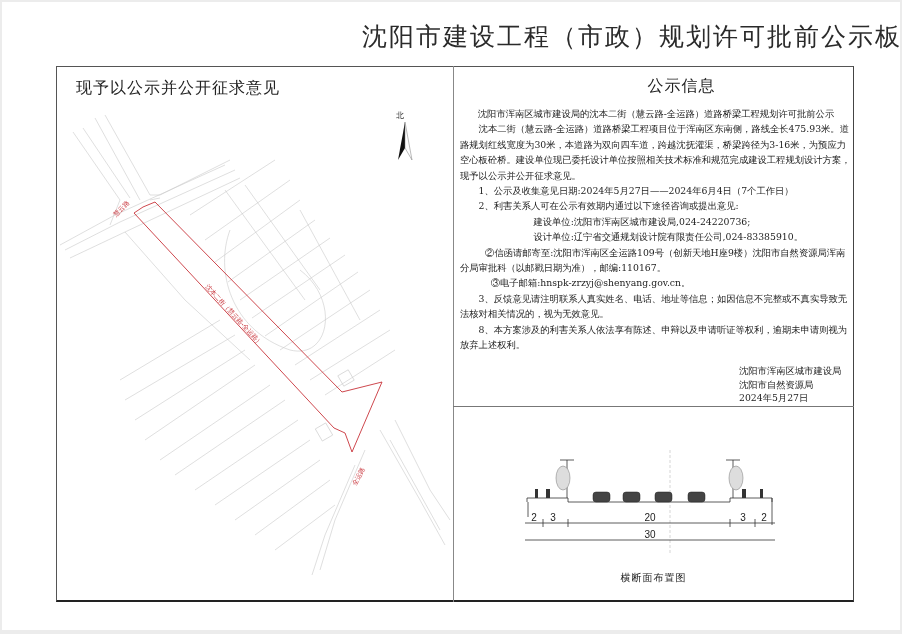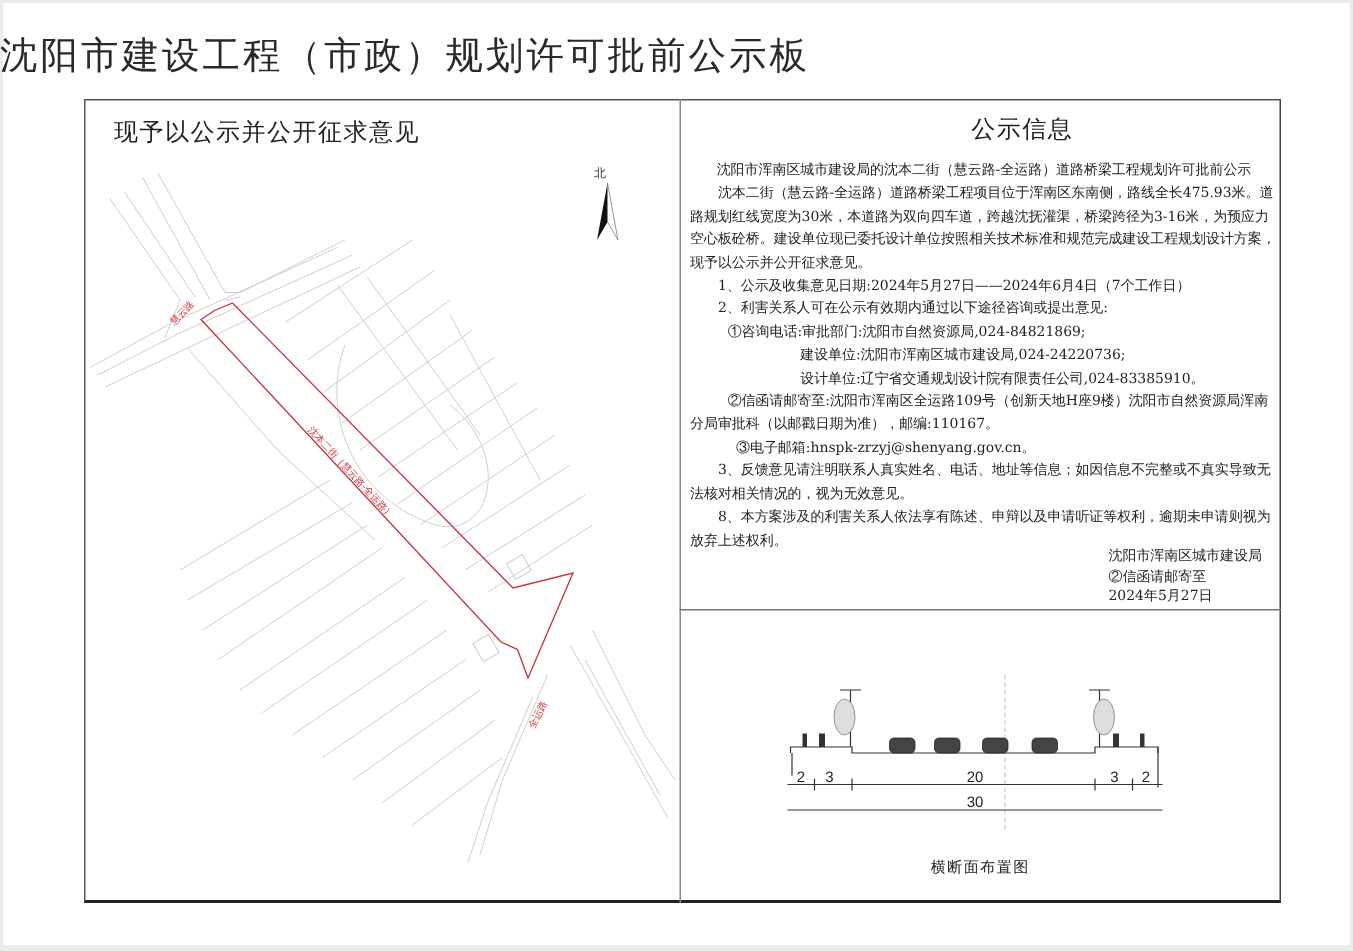--- a/index.html
+++ b/index.html
@@ -1,18 +1,18 @@
 <!DOCTYPE html>
 <html><head>
 <meta charset="utf-8">
 <style>
   html,body{margin:0;padding:0;}
   body{width:902px;height:634px;background:#ececec;position:relative;overflow:hidden;font-family:"DejaVu Sans","Liberation Sans",sans-serif;color:#222;}
   .sheet{position:absolute;left:2px;top:2px;width:898px;height:628px;background:#fff;}
-  .main-title{position:absolute;left:0;top:20px;width:902px;text-align:left;font-size:25px;letter-spacing:2px;color:#2a2a2a;font-family:"DejaVu Serif","Liberation Serif",serif;}
+  .main-title{position:absolute;left:0;top:20px;width:902px;text-align:right;font-size:25px;letter-spacing:2px;color:#2a2a2a;font-family:"DejaVu Serif","Liberation Serif",serif;}
   .frame{position:absolute;left:56px;top:66px;width:798px;height:536px;border:1px solid #555;border-bottom:2px solid #222;border-right:1.5px solid #444;box-sizing:border-box;}
   .divider-v{position:absolute;left:453px;top:66px;width:1px;height:536px;background:#888;}
   .divider-h{position:absolute;left:453px;top:406px;width:401px;height:1px;background:#777;}
   .left-title{position:absolute;left:76px;top:78px;font-size:16px;color:#222;letter-spacing:1px;}
   .right-title{position:absolute;left:453px;top:76px;width:401px;text-align:center;font-size:16px;letter-spacing:1px;padding-left:28px;}
   .notice{position:absolute;left:460px;top:106px;width:392px;font-size:9.3px;line-height:15.4px;color:#222;font-family:"DejaVu Serif","Liberation Serif",serif;}
   .notice p{margin:0;}
   .notice .head{text-align:center;}
   .i1{text-indent:2em;}
   .i2{padding-left:2.7em;}
@@ -102,32 +102,31 @@
   </g>
 </svg>
 
 <div class="right-title">公示信息</div>
 
 <div class="notice">
   <p class="head">沈阳市浑南区城市建设局的沈本二街（慧云路-全运路）道路桥梁工程规划许可批前公示</p>
   <p class="i1">沈本二街（慧云路-全运路）道路桥梁工程项目位于浑南区东南侧，路线全长475.93米。道路规划红线宽度为30米，本道路为双向四车道，跨越沈抚灌渠，桥梁跨径为3-16米，为预应力空心板砼桥。建设单位现已委托设计单位按照相关技术标准和规范完成建设工程规划设计方案，现予以公示并公开征求意见。</p>
   <p class="i1">1、公示及收集意见日期:2024年5月27日——2024年6月4日（7个工作日）</p>
   <p class="i1">2、利害关系人可在公示有效期内通过以下途径咨询或提出意见:</p>
-  <p class="i2">①咨询电话:审批部门:沈阳市自然资源局,024-84821869;</p>
   <p class="i3">建设单位:沈阳市浑南区城市建设局,024-24220736;</p>
   <p class="i3">设计单位:辽宁省交通规划设计院有限责任公司,024-83385910。</p>
   <p class="i1" style="text-indent:2.7em">②信函请邮寄至:沈阳市浑南区全运路109号（创新天地H座9楼）沈阳市自然资源局浑南分局审批科（以邮戳日期为准），邮编:110167。</p>
   <p class="i4">③电子邮箱:hnspk-zrzyj@shenyang.gov.cn。</p>
   <p class="i1">3、反馈意见请注明联系人真实姓名、电话、地址等信息；如因信息不完整或不真实导致无法核对相关情况的，视为无效意见。</p>
   <p class="i1">8、本方案涉及的利害关系人依法享有陈述、申辩以及申请听证等权利，逾期未申请则视为放弃上述权利。</p>
 </div>
 
 <div class="sign">
   <div>沈阳市浑南区城市建设局</div>
-  <div>②信函请邮寄至</div>
+  <div>沈阳市自然资源局</div>
   <div>2024年5月27日</div>
 </div>
 
 <svg class="section" viewBox="0 0 300 120" xmlns="http://www.w3.org/2000/svg">
   <g stroke="#333" stroke-width="0.8" fill="none">
 
     <polyline points="7,57 7,53 48,53 48,57 210,57 210,53 252,53 252,57"></polyline>
     <line x1="8" y1="57" x2="8" y2="72"></line>
     <line x1="252" y1="53" x2="252" y2="80"></line>
     <line x1="150" y1="5" x2="150" y2="110" stroke="#aaa" stroke-dasharray="3,2" stroke-width="0.5"></line>

